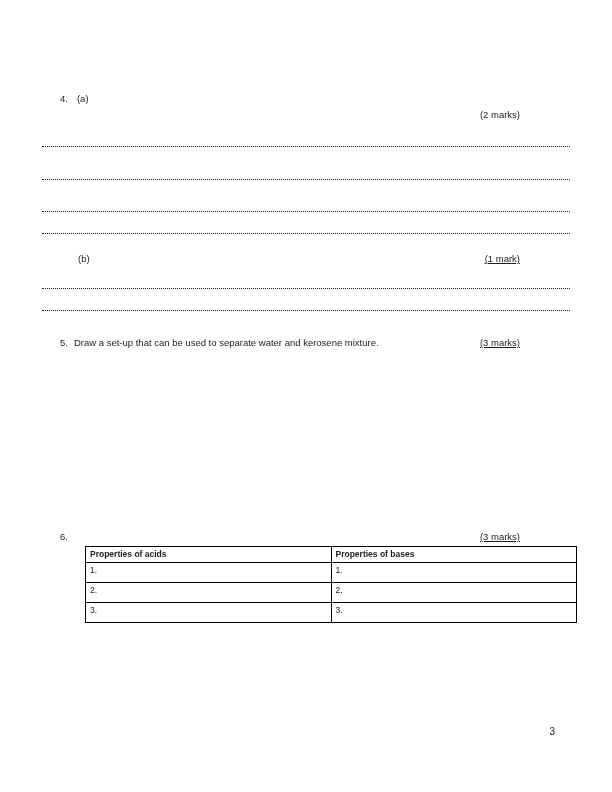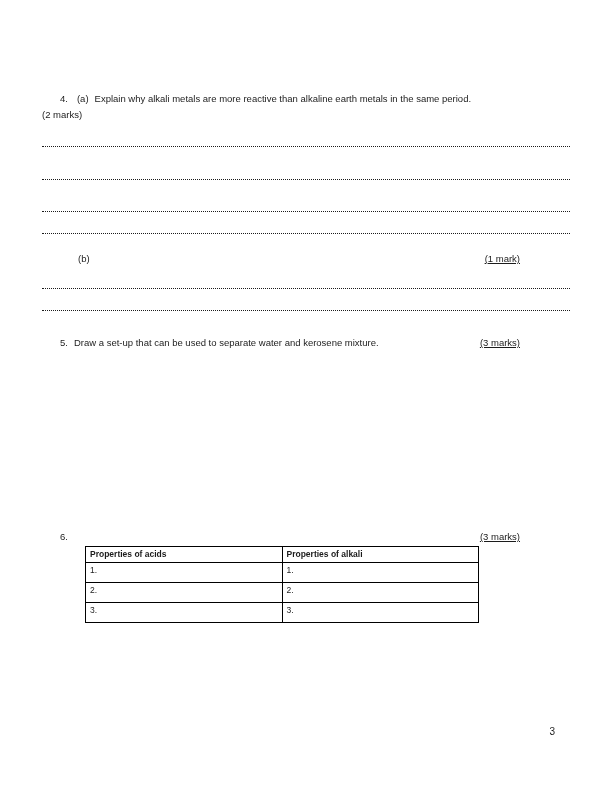--- a/index.html
+++ b/index.html
@@ -30,20 +30,21 @@
   .qpart-b { margin-left: 36px; flex: 0 0 auto; }
   .qtext { margin-left: 6px; flex: 0 1 auto; }
   .marks-inline {
     margin-left: auto;
     padding-right: 50px;
     flex: 0 0 auto;
     white-space: nowrap;
     text-decoration: underline;
   }
   .marks-line {
+    text-align: right;
     padding-right: 50px;
     font-size: 9.5px;
     line-height: 12px;
     margin-top: 4px;
   }
   .dotted {
     height: 0;
     border-bottom: 1.5px dotted #1c1c1c;
   }
   .mt25 { margin-top: 25px; }
@@ -51,21 +52,21 @@
   .mt31 { margin-top: 31px; }
   .mt21 { margin-top: 21px; }
   .mt23 { margin-top: 23px; }
   .mt19 { margin-top: 19px; }
   .mt26 { margin-top: 26px; }
   .mt4  { margin-top: 4px; }
   .draw-space { height: 178px; }
   .acid-table {
     border-collapse: collapse;
     margin: 3px 16px 0 43px;
-    width: 394px;
+    width: 492px;
     font-size: 8.5px;
     border: 1.5px solid #000;
   }
   .acid-table th, .acid-table td {
     border: 1px solid #000;
     padding: 2px 4px;
     text-align: left;
     vertical-align: top;
     width: 50%;
   }
@@ -81,21 +82,20 @@
 </style>
 </head>
 <body>
 
 <div class="page">
   <div class="content">
 
     <div class="qline">
       <span class="qnum">4.</span>
       <span class="qpart">(a)</span>
-      <span class="qtext">Explain why alkali metals are more reactive than alkaline earth metals in the same period.</span>
     </div>
     <div class="marks-line">(2 marks)</div>
 
     <div class="dotted mt25"></div>
     <div class="dotted mt32"></div>
     <div class="dotted mt31"></div>
     <div class="dotted mt21"></div>
 
     <div class="qline mt19">
       <span class="qpart-b">(b)</span>
@@ -115,21 +115,21 @@
 
     <div class="qline mt4">
       <span class="qnum">6.</span>
       <span class="marks-inline">(3 marks)</span>
     </div>
 
     <table class="acid-table">
       <thead>
         <tr>
           <th>Properties of acids</th>
-          <th>Properties of alkali</th>
+          <th>Properties of bases</th>
         </tr>
       </thead>
       <tbody>
         <tr>
           <td>1.</td>
           <td>1.</td>
         </tr>
         <tr>
           <td>2.</td>
           <td>2.</td>

